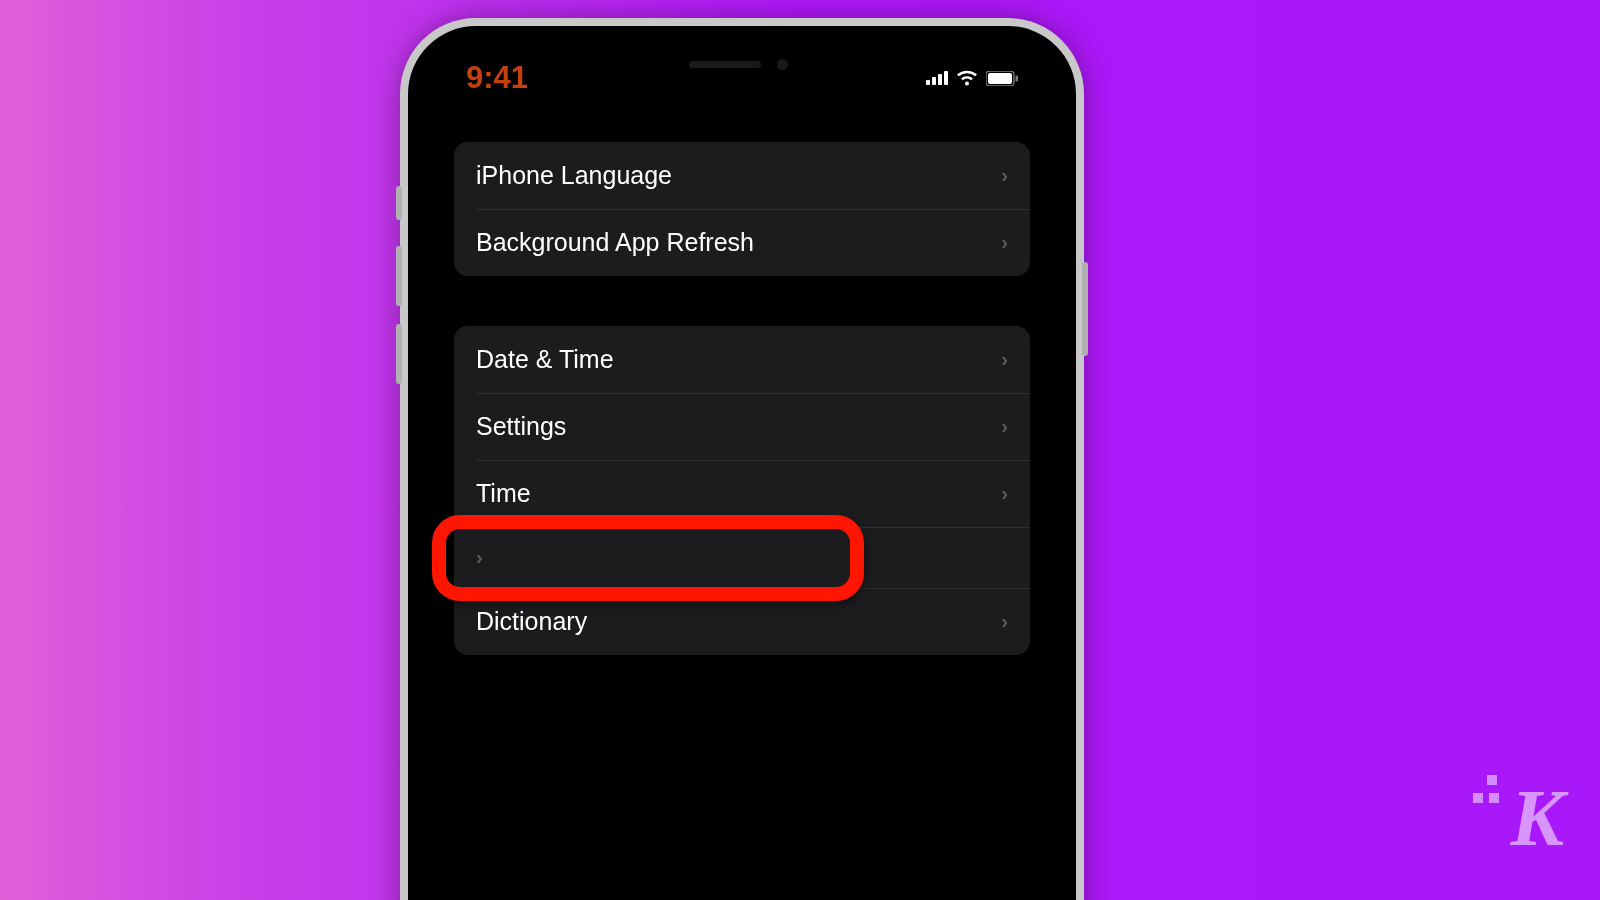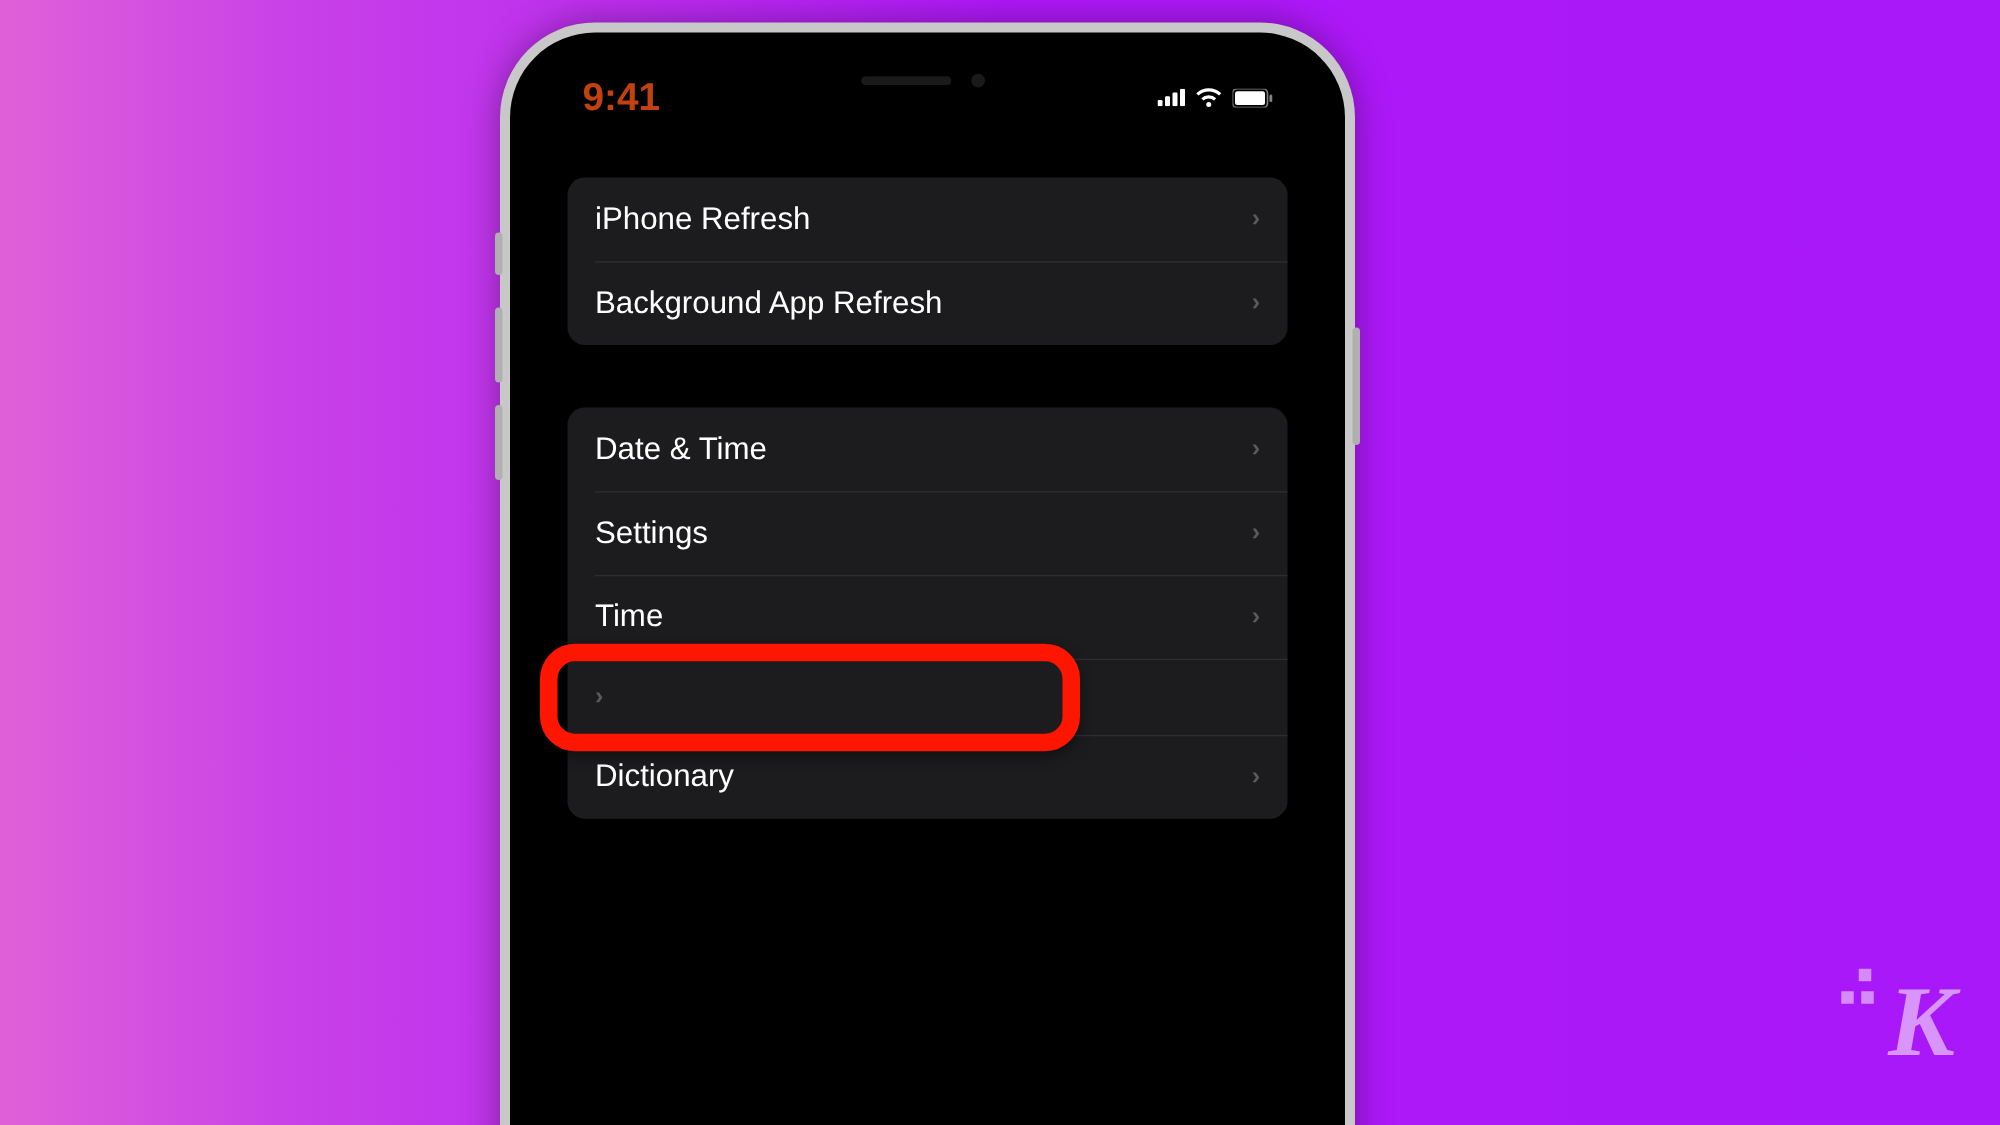--- a/index.html
+++ b/index.html
@@ -225,21 +225,21 @@
             <rect x="2" y="2" width="24" height="11" rx="2" fill="#fff"></rect>
             <rect x="29.5" y="4.5" width="2.5" height="6" rx="1.2" fill="#fff" opacity="0.5"></rect>
           </svg>
         </div>
       </div>
 
 
       <div class="content">
         <div class="group">
           <div class="row">
-            <span>iPhone Refresh</span>
+            <span>iPhone Language</span>
             <span class="chev">›</span>
           </div>
           <div class="row">
             <span>Background App Refresh</span>
             <span class="chev">›</span>
           </div>
         </div>
 
         <div class="group">
           <div class="row">

